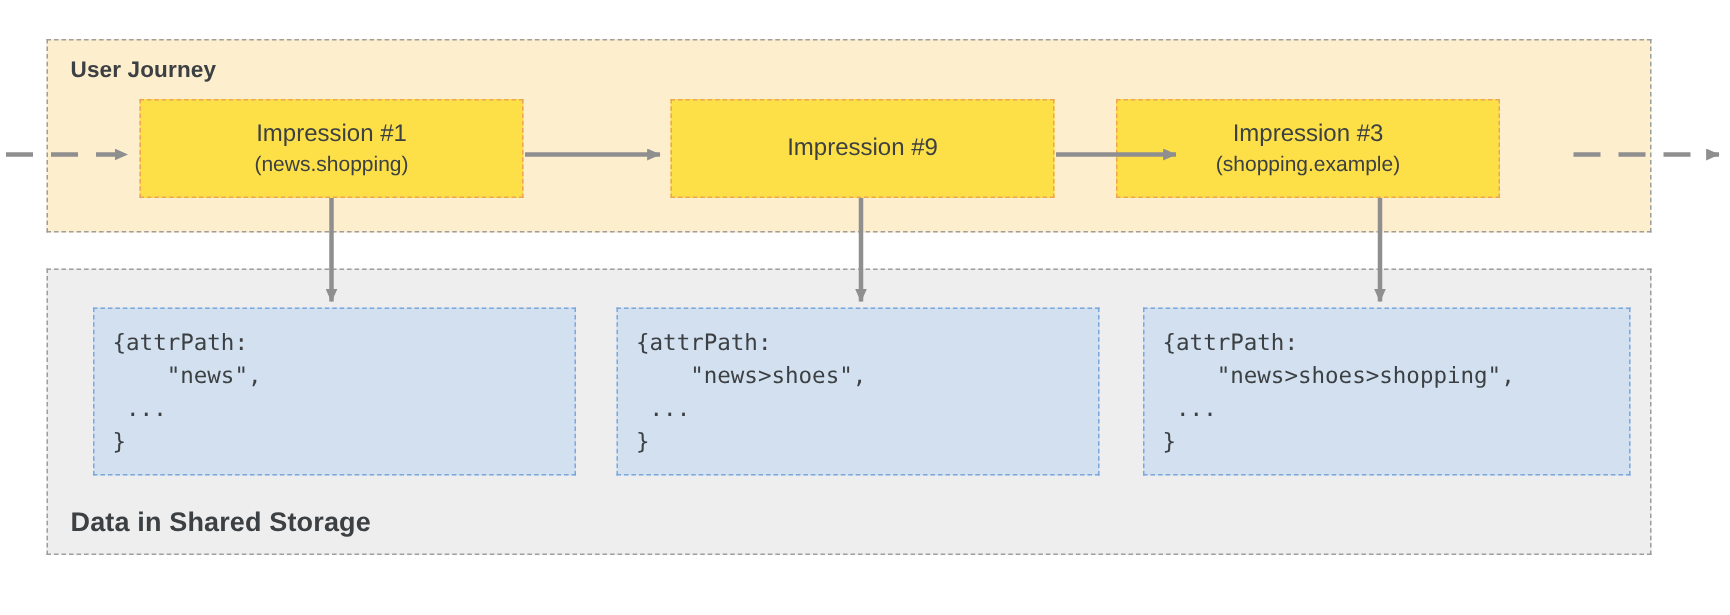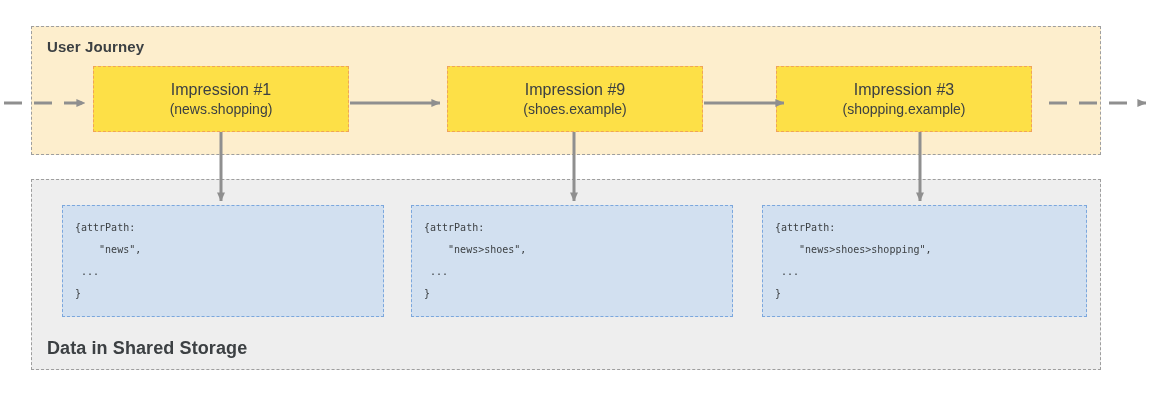--- a/index.html
+++ b/index.html
@@ -75,21 +75,21 @@
     box-sizing: border-box;
     background: #fde047;
     border: 1px dashed #f0a458;
     display: flex;
     flex-direction: column;
     align-items: center;
     justify-content: center;
   }
   .impression-box.i1 { left: 93px; }
   .impression-box.i2 { left: 447px; }
-  .impression-box.i3 { left: 776px; }
+  .impression-box.i3 { left: 744px; }
 
   .impression-title {
     font-size: 16px;
     color: #3c4043;
     line-height: 20px;
     white-space: nowrap;
   }
   .impression-sub {
     font-size: 14px;
     color: #3c4043;
@@ -107,21 +107,21 @@
     border: 1px dashed #7ba7dd;
     padding: 11px 0 0 12px;
   }
   .storage-box.s1 { left: 62px;  width: 322px; }
   .storage-box.s2 { left: 411px; width: 322px; }
   .storage-box.s3 { left: 762px; width: 325px; }
 
   .code {
     margin: 0;
     font-family: "DejaVu Sans Mono", "Liberation Mono", monospace;
-    font-size: 10px;
+    font-size: 15px;
     line-height: 22px;
     color: #3c4043;
     white-space: pre;
   }
 
   
   #wires {
     position: absolute;
     left: 0; top: 0;
     width: 1153px;
@@ -140,21 +140,20 @@
   <div class="storage-band"></div>
   <div class="storage-title">Data in Shared Storage</div>
 
   <div class="impression-box i1">
     <div class="impression-title">Impression #1</div>
     <div class="impression-sub">(news.shopping)</div>
   </div>
 
   <div class="impression-box i2">
     <div class="impression-title">Impression #9</div>
-    <div class="impression-sub">(shoes.example)</div>
   </div>
 
   <div class="impression-box i3">
     <div class="impression-title">Impression #3</div>
     <div class="impression-sub">(shopping.example)</div>
   </div>
 
   <div class="storage-box s1">
     <pre class="code">{attrPath:
     "news",

